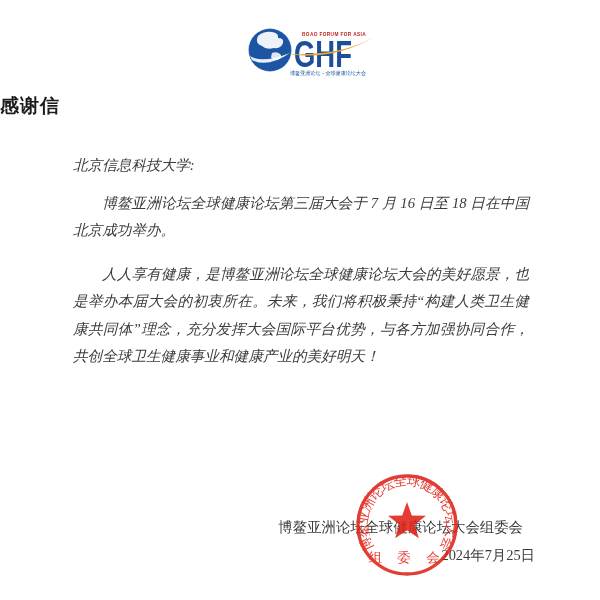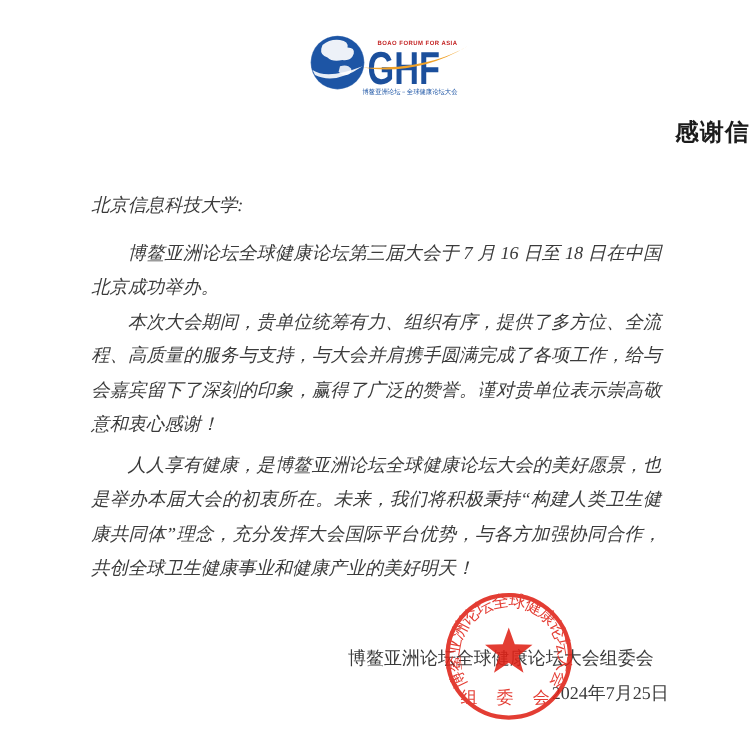--- a/index.html
+++ b/index.html
@@ -7,34 +7,34 @@
   body { font-family: "Liberation Serif", "DejaVu Serif", serif; position: relative; overflow: hidden; }
 
   .page { position: absolute; inset: 0; background: #ffffff; }
 
   
   .logo-wrap { position: absolute; left: 248px; top: 26px; width: 128px; height: 50px; }
 
   
   .doc-title {
     position: absolute; top: 93px; left: 0; width: 600px;
-    text-align: right; font-size: 19px; font-weight: bold; color: #1c1c1c;
+    text-align: left; font-size: 19px; font-weight: bold; color: #1c1c1c;
     letter-spacing: 1px;
   }
 
   
   .letter {
     position: absolute; left: 73px; top: 152px; width: 456px;
     font-size: 14.6px; line-height: 27.5px; color: #3b3b3b;
     text-align: justify; text-justify: inter-ideograph; font-style: italic;
   }
   .salutation { text-indent: 0; }
   .para { text-indent: 2em; }
   .para-first { margin-top: 10px; }
-  .para-p3 { margin-top: 5px; }
+  .para-p3 { margin-top: 16px; }
 
   
   .sign-block {
     position: absolute; right: 65px; top: 513px; text-align: right;
     font-size: 14.4px; line-height: 28px; color: #3b3b3b;
   }
   .sign-line { margin-right: 12px; }
   .date-line { margin-right: 0; }
 
   
@@ -65,21 +65,20 @@
 
       <text x="42" y="49" font-size="5.4" fill="#1d55a5" textLength="76" lengthAdjust="spacingAndGlyphs">博鳌亚洲论坛－全球健康论坛大会</text>
     </svg>
   </div>
 
   <div class="doc-title">感谢信</div>
 
   <div class="letter">
     <p class="salutation">北京信息科技大学:</p>
     <p class="para para-first">博鳌亚洲论坛全球健康论坛第三届大会于 7 月 16 日至 18 日在中国北京成功举办。</p>
-    <p class="para">本次大会期间，贵单位统筹有力、组织有序，提供了多方位、全流程、高质量的服务与支持，与大会并肩携手圆满完成了各项工作，给与会嘉宾留下了深刻的印象，赢得了广泛的赞誉。谨对贵单位表示崇高敬意和衷心感谢！</p>
     <p class="para para-p3">人人享有健康，是博鳌亚洲论坛全球健康论坛大会的美好愿景，也是举办本届大会的初衷所在。未来，我们将积极秉持“构建人类卫生健康共同体”理念，充分发挥大会国际平台优势，与各方加强协同合作，共创全球卫生健康事业和健康产业的美好明天！</p>
   </div>
 
   <div class="sign-block">
     <div class="sign-line">博鳌亚洲论坛全球健康论坛大会组委会</div>
     <div class="date-line">2024年7月25日</div>
   </div>
 
   <svg class="seal" viewBox="0 0 120 120">
     <defs>

